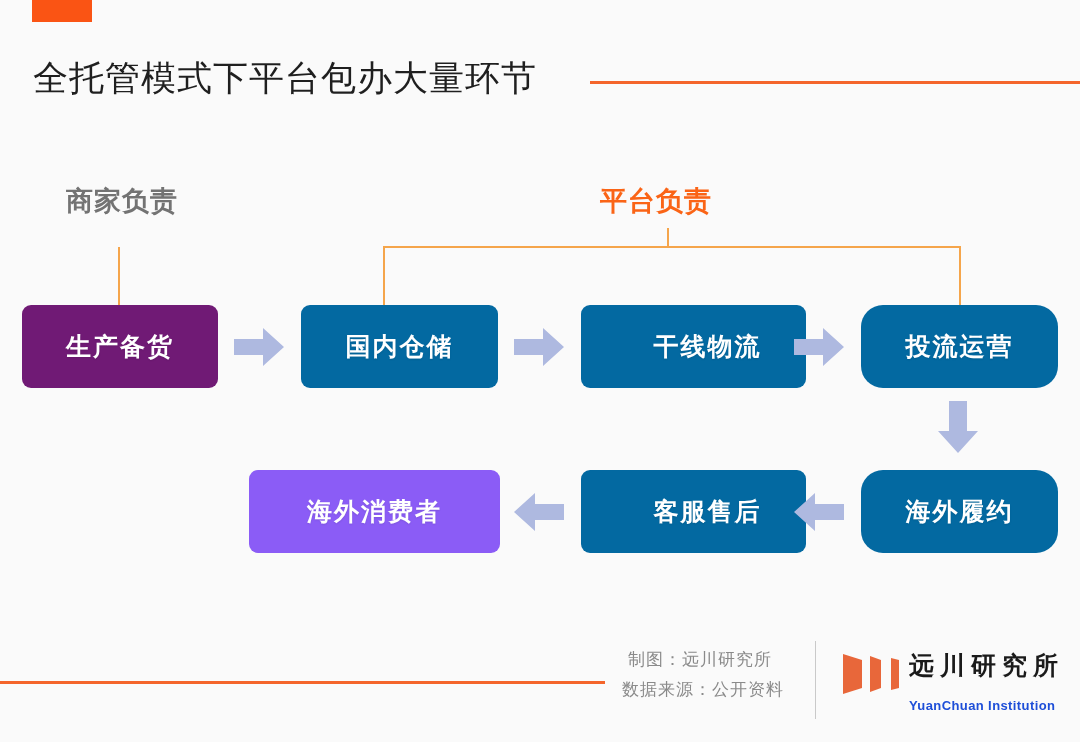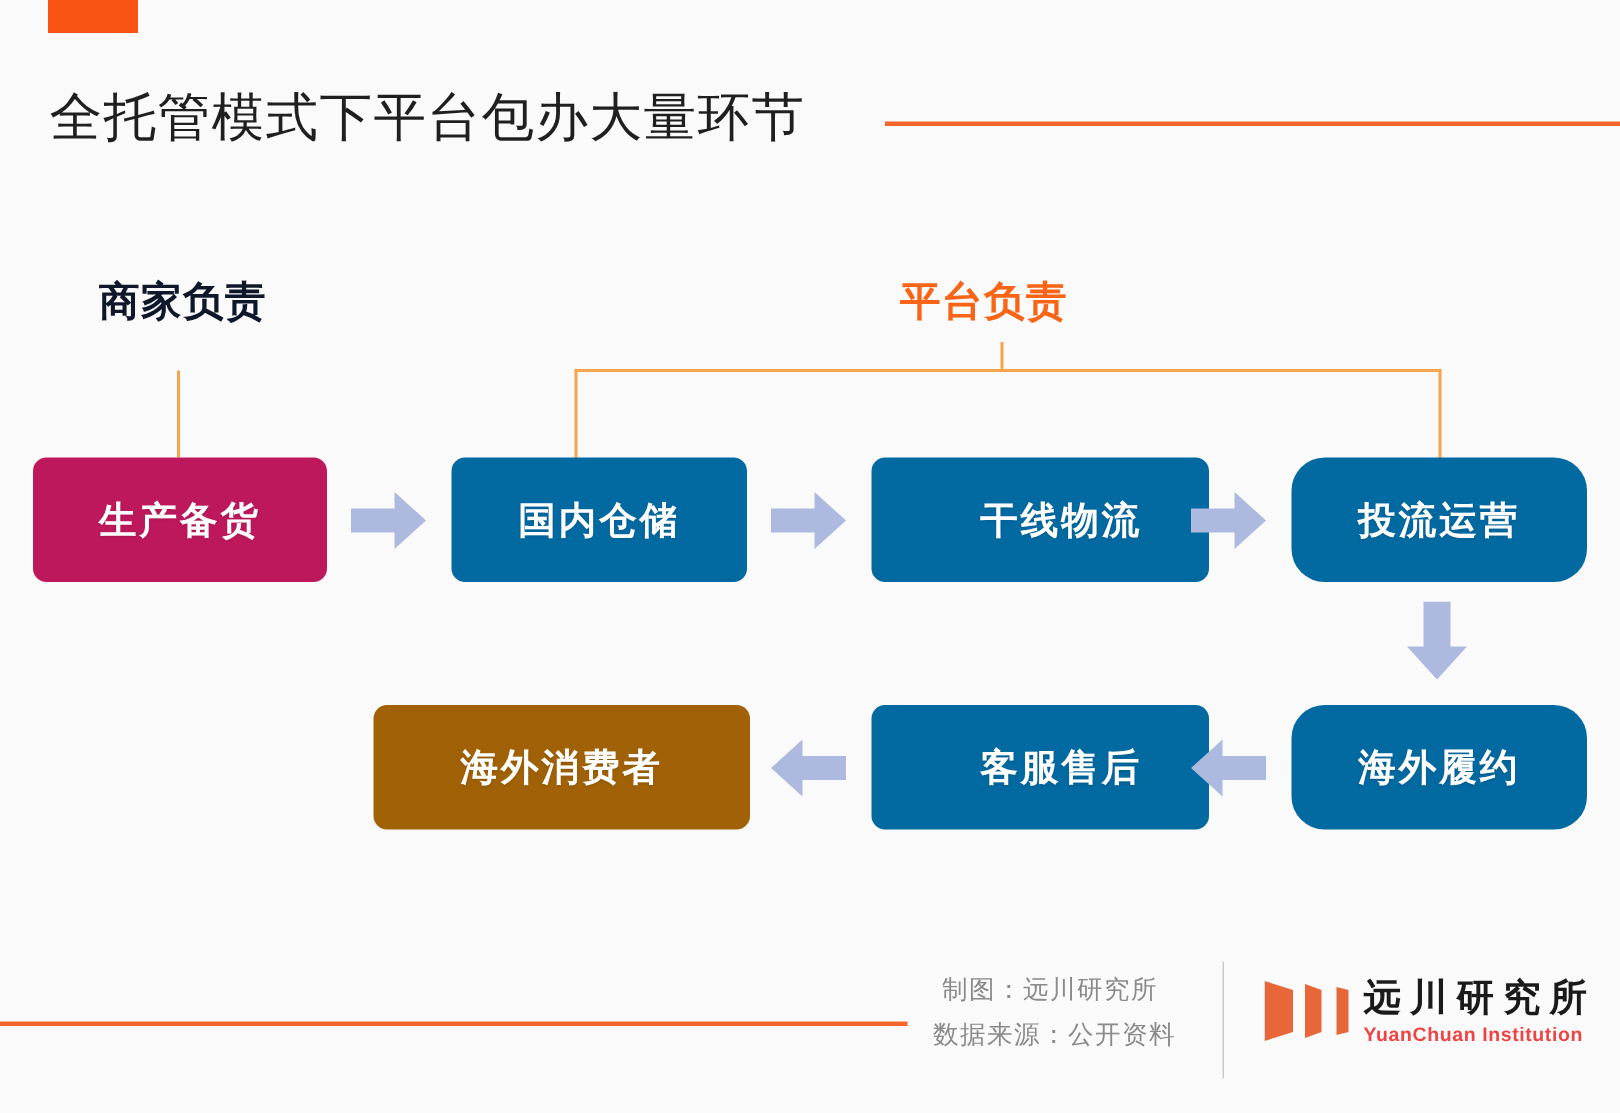--- a/index.html
+++ b/index.html
@@ -24,21 +24,21 @@
   .title-rule{
     position:absolute;left:590px;top:81px;right:0;height:3px;
     background:#F4652B;
   }
 
   
   .cap{
     position:absolute;font-size:27px;font-weight:bold;white-space:nowrap;
     letter-spacing:1px;
   }
-  .cap.merchant{left:66px;top:183px;color:#0f172a;}
+  .cap.merchant{left:66px;top:183px;color:#737373;}
   .cap.platform{left:600px;top:183px;color:#FA6416;}
 
   
   .stem-merchant{
     position:absolute;left:118px;top:247px;width:2px;height:58px;
     background:#F5A54B;
   }
   .stem-platform{
     position:absolute;left:667px;top:228px;width:2px;height:19px;
     background:#F5A54B;
@@ -52,23 +52,23 @@
   }
 
   
   .node{
     position:absolute;border-radius:9px;
     display:flex;align-items:center;justify-content:center;
     color:#FFFFFF;font-size:25px;font-weight:bold;letter-spacing:2px;
     white-space:nowrap;
     text-shadow:0 1px 2px rgba(0,0,0,.10);
   }
-  .node.blue{background:#be185d;}
+  .node.blue{background:#701a75;}
   .node.orange{background:#0369a1;}
-  .node.hot{background:#a16207;}
+  .node.hot{background:#8b5cf6;}
 
   
   .r1{top:305px;height:83px;}
   .r2{top:470px;height:83px;}
   .c1{left:22px;width:196px;}
   .c2{left:301px;width:197px;}
   .c3{left:581px;width:197px;padding-left:28px;}
   .c4{left:861px;width:197px;border-radius:22px;}
   .consumer{left:249px;width:251px;}
 
@@ -92,22 +92,22 @@
     background:#C9C9C9;
   }
   .logo{position:absolute;left:843px;top:652px;display:flex;align-items:flex-start;}
   .logo-mark{display:flex;gap:6px;align-items:center;}
   .logo-text{display:flex;flex-direction:column;}
   .logo-cn{
     font-size:25px;font-weight:bold;color:#1A1A1A;letter-spacing:6px;
     line-height:27px;white-space:nowrap;
   }
   .logo-en{
-    font-size:13px;font-weight:bold;color:#ef4444;letter-spacing:.4px;
-    line-height:17px;margin-top:2px;white-space:nowrap;
+    font-size:13px;font-weight:bold;color:#1d4ed8;letter-spacing:.4px;
+    line-height:17px;margin-top:18px;white-space:nowrap;
   }
 </style>
 </head>
 <body>
 
 <div class="stage">
 
   <div class="corner-mark"></div>
   <div class="page-title">全托管模式下平台包办大量环节</div>
   <div class="title-rule"></div>

